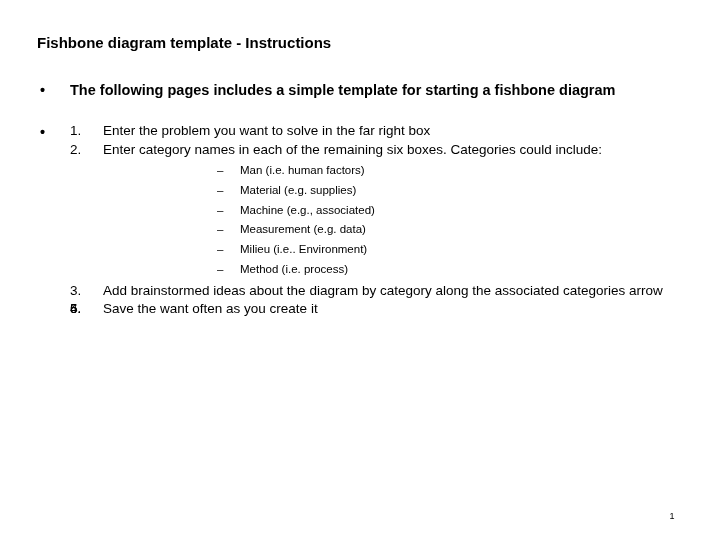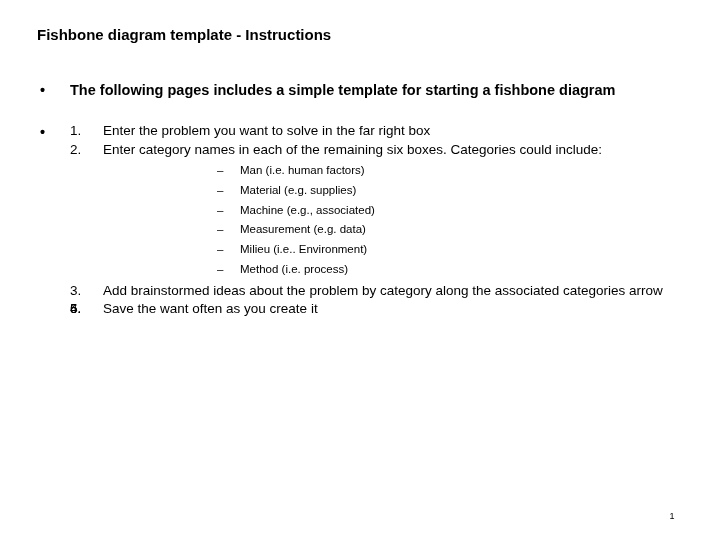--- a/index.html
+++ b/index.html
@@ -20,21 +20,21 @@
   .slide {
     position: absolute;
     inset: 0;
     background: #ffffff;
   }
 
   
   .slide-title {
     position: absolute;
     left: 37px;
-    top: 26px;
+    top: 34px;
     width: 640px;
     font-size: 15px;
     font-weight: bold;
     line-height: 18px;
     letter-spacing: 0px;
     white-space: nowrap;
   }
 
   
   .body {
@@ -172,21 +172,21 @@
           </li>
           <li>
             <span class="dash">–</span>
             <span>Method (i.e. process)</span>
           </li>
         </ul>
       </li>
 
       <li>
         <span class="num">3.</span>
-        <span>Add brainstormed ideas about the problem by category along the associated categories arrow</span>
+        <span>Add brainstormed ideas about the diagram by category along the associated categories arrow</span>
       </li>
 
       <li>
         <span class="num">4.</span>
       </li>
 
       <li>
         <span class="num">5.</span>
       </li>
 

